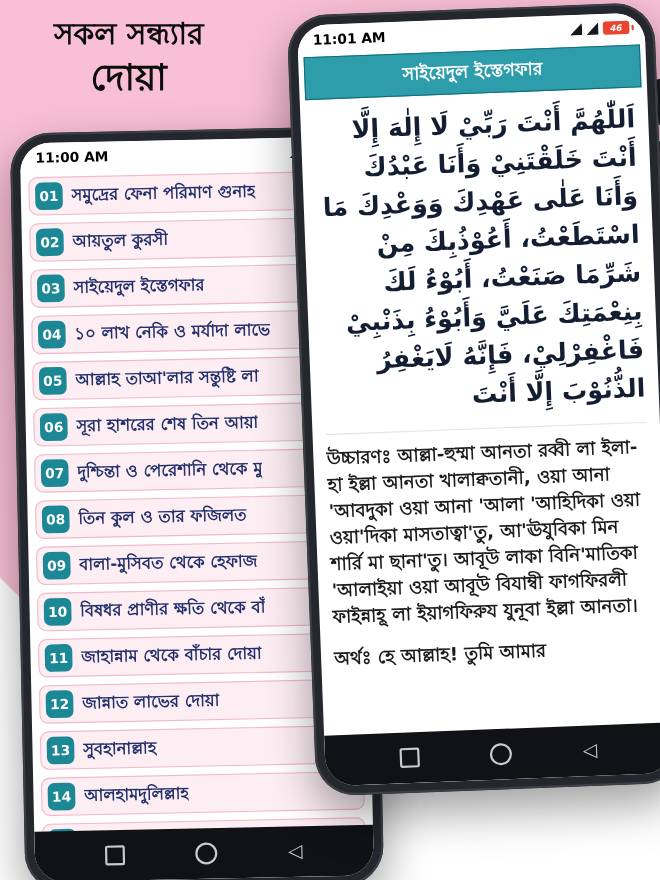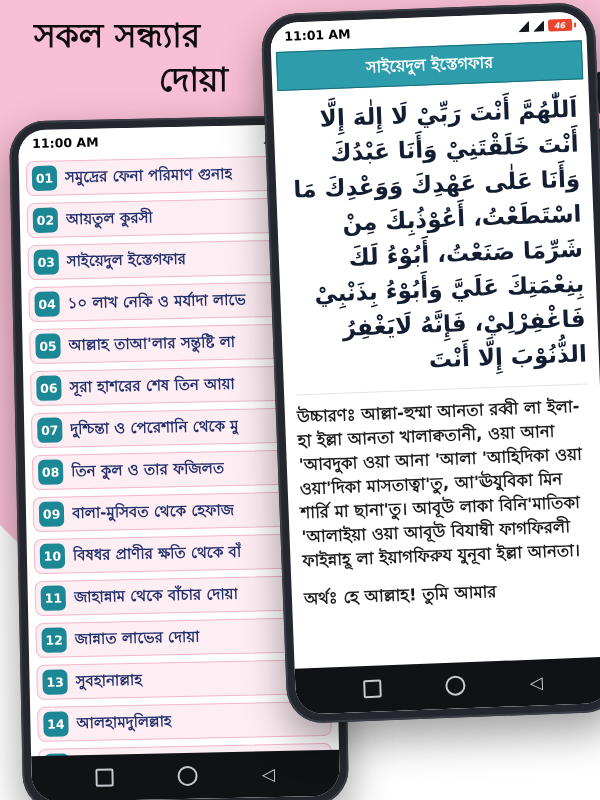--- a/index.html
+++ b/index.html
@@ -9,22 +9,22 @@
     font-family:"DejaVu Sans","Liberation Sans",sans-serif;
   }
   .bg-blob{
     position:absolute;left:-130px;top:-270px;width:880px;height:930px;
     background:#f9bfd5;border-radius:50%;z-index:0;
   }
   .page-title{
     position:absolute;left:6px;top:14px;width:222px;text-align:center;
     z-index:1;color:#0d0d0d;font-weight:800;
   }
-  .page-title .t1{display:block;font-size:33px;line-height:1.35;}
-  .page-title .t2{display:block;font-size:33px;line-height:1.25;text-align:right;}
+  .page-title .t1{display:block;font-size:27px;line-height:1.35;}
+  .page-title .t2{display:block;font-size:33px;line-height:1.25;}
 
   
   .phone{
     position:absolute;background:#24272d;border-radius:36px;padding:9px;
     box-shadow:0 18px 42px rgba(0,0,0,.38), inset 0 0 0 2px #3a3e45;
   }
   .phone-left{left:16px;top:118px;width:308px;height:672px;transform:rotate(-1.2deg);z-index:2;}
   .phone-right{left:274px;top:8px;width:316px;height:692px;transform:rotate(-2.2deg);z-index:3;}
   .screen{
     position:relative;width:100%;height:100%;background:#fff;

